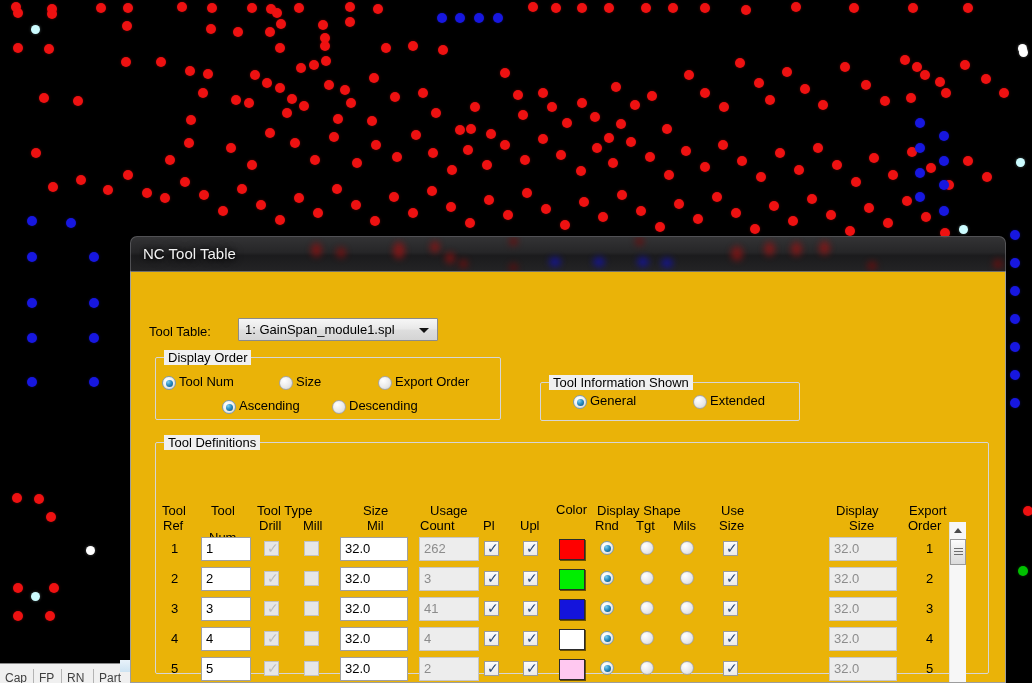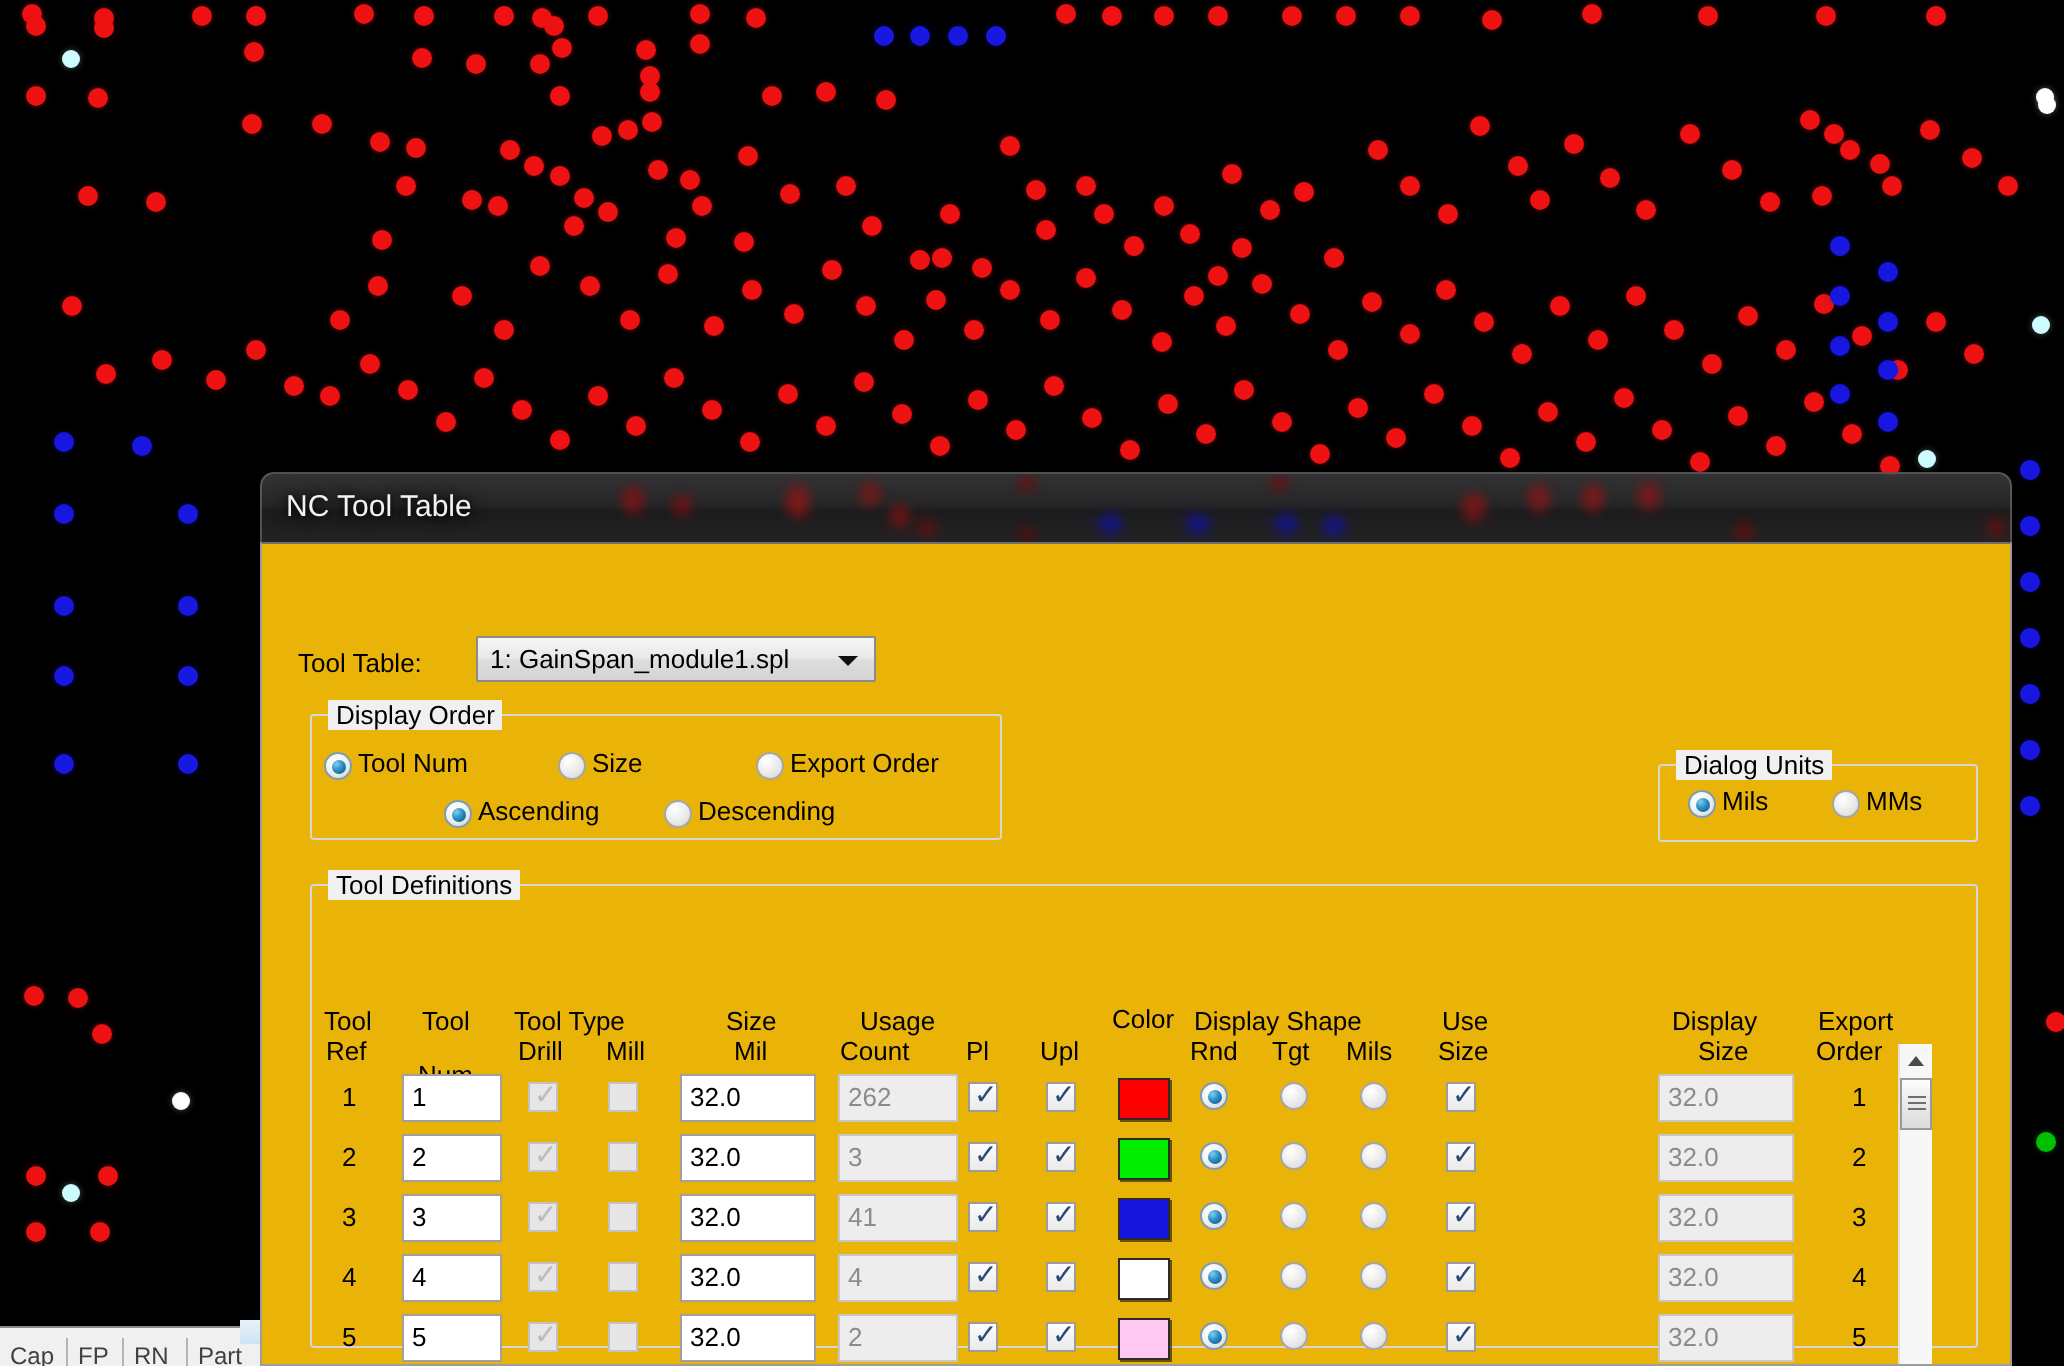--- a/index.html
+++ b/index.html
@@ -580,30 +580,30 @@
       <div class="radio" style="left:222px; top:18px;"></div>
       <div class="radio-lbl" style="left:239px; top:16px;">Export Order</div>
 
       <div class="radio on" style="left:66px; top:42px;"></div>
       <div class="radio-lbl" style="left:83px; top:40px;">Ascending</div>
 
       <div class="radio" style="left:176px; top:42px;"></div>
       <div class="radio-lbl" style="left:193px; top:40px;">Descending</div>
     </div>
 
-
-    <div class="groupbox" style="left:698px; top:110px; width:160px; height:39px;">
-      <div class="gb-title">Dialog Units</div>
-
-      <div class="radio on" style="left:14px; top:12px;"></div>
-      <div class="radio-lbl" style="left:31px; top:10px;">Mils</div>
-
-      <div class="radio" style="left:86px; top:12px;"></div>
-      <div class="radio-lbl" style="left:103px; top:10px;">MMs</div>
+    <div class="groupbox" style="left:409px; top:110px; width:260px; height:39px;">
+      <div class="gb-title">Tool Information Shown</div>
+
+      <div class="radio on" style="left:32px; top:12px;"></div>
+      <div class="radio-lbl" style="left:49px; top:10px;">General</div>
+
+      <div class="radio" style="left:152px; top:12px;"></div>
+      <div class="radio-lbl" style="left:169px; top:10px;">Extended</div>
     </div>
+
 
     <div class="groupbox" style="left:24px; top:170px; width:834px; height:232px;">
       <div class="gb-title">Tool Definitions</div>
     </div>
 
     <div class="lbl" style="left:31px; top:231px;">Tool</div>
     <div class="lbl" style="left:32px; top:246px;">Ref</div>
 
     <div class="lbl" style="left:80px; top:231px;">Tool</div>
     <div class="lbl" style="left:78px; top:246px;margin-top:12px;">Num</div>

